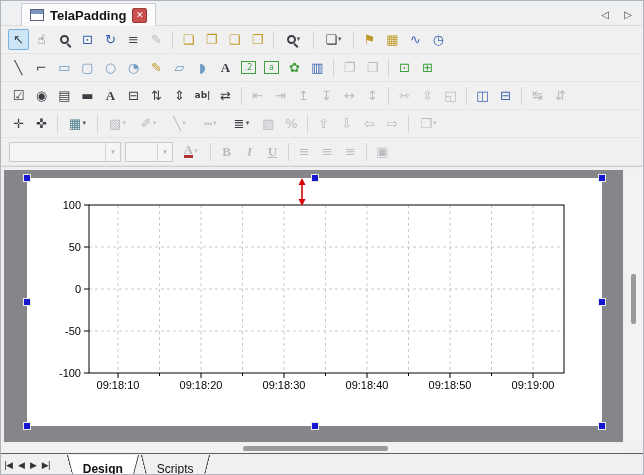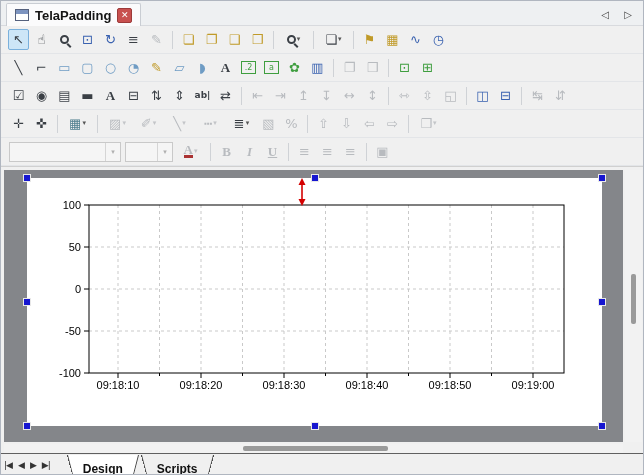--- a/index.html
+++ b/index.html
@@ -5,21 +5,21 @@
   * { box-sizing: border-box; margin: 0; padding: 0; }
   html,body { background:#d6d6d6; }
   .window{
     position:relative; width:644px; height:475px; overflow:hidden;
     background:#f0f0f0; border:1px solid #b0b6c0;
     font-family:"Liberation Sans", sans-serif;
   }
   
   .tabbar{ position:absolute; left:0; top:0; width:100%; height:25px;
     background:#eef0f2; border-bottom:1px solid #d8dade; }
-  .doc-tab{ position:absolute; left:5px; top:2px; height:23px;
+  .doc-tab{ position:absolute; left:20px; top:2px; height:23px;
     display:flex; align-items:center; gap:6px; padding:0 8px;
     background:#fbfbfc; border:1px solid #c9cdd3; border-bottom:none;
     border-radius:2px 2px 0 0; cursor:default; }
   .doc-icon{ width:14px; height:12px; background:#fff; border:1px solid #55617d; position:relative; }
   .doc-icon::before{ content:""; position:absolute; left:0; top:0; right:0; height:4px; background:#7d94c0; }
   .doc-title{ font-weight:bold; font-size:13px; color:#151515; }
   .close-btn{ width:15px; height:15px; background:#c8504f; border:1px solid #9c3a39; border-radius:2px;
     color:#fff; font-size:9px; font-weight:bold; display:flex; align-items:center; justify-content:center;
     font-family:"DejaVu Sans",sans-serif; }
   .tab-scroll{ position:absolute; top:5px; width:18px; height:16px; border:none; background:transparent;
@@ -75,21 +75,21 @@
   
   .bottombar{ position:absolute; left:0; top:452px; width:100%; height:23px;
     background:#f0f0f0; border-top:1px solid #606060; display:flex; align-items:center; }
   .navbtn{ border:none; background:transparent; font-size:9px; color:#333; margin:0 3px;
     font-family:"DejaVu Sans",sans-serif; letter-spacing:-1px; }
   .sheets{ display:flex; margin-left:14px; height:20px; }
   .sheet{ position:relative; height:28px; padding:0 16px; display:flex; align-items:center; margin-right:2px; }
   .sheet-bg{ position:absolute; inset:0; background:#f0f0f0; border:1px solid #4a4a4a; border-top:none;
     transform:perspective(12px) rotateX(-5deg); transform-origin:50% 0; }
   .sheet.active .sheet-bg{ background:#ffffff; }
-  .sheet .lbl{ position:relative; z-index:1; font-size:12px; color:#111;font-weight:bold; }
+  .sheet .lbl{ position:relative; z-index:1; font-size:12px; color:#111; }
   .sheet.active .lbl{ font-weight:bold; }
 </style>
 </head>
 <body>
 
 <div class="window">
 
   <div class="tabbar">
     <div class="doc-tab">
       <span class="doc-icon"></span>

